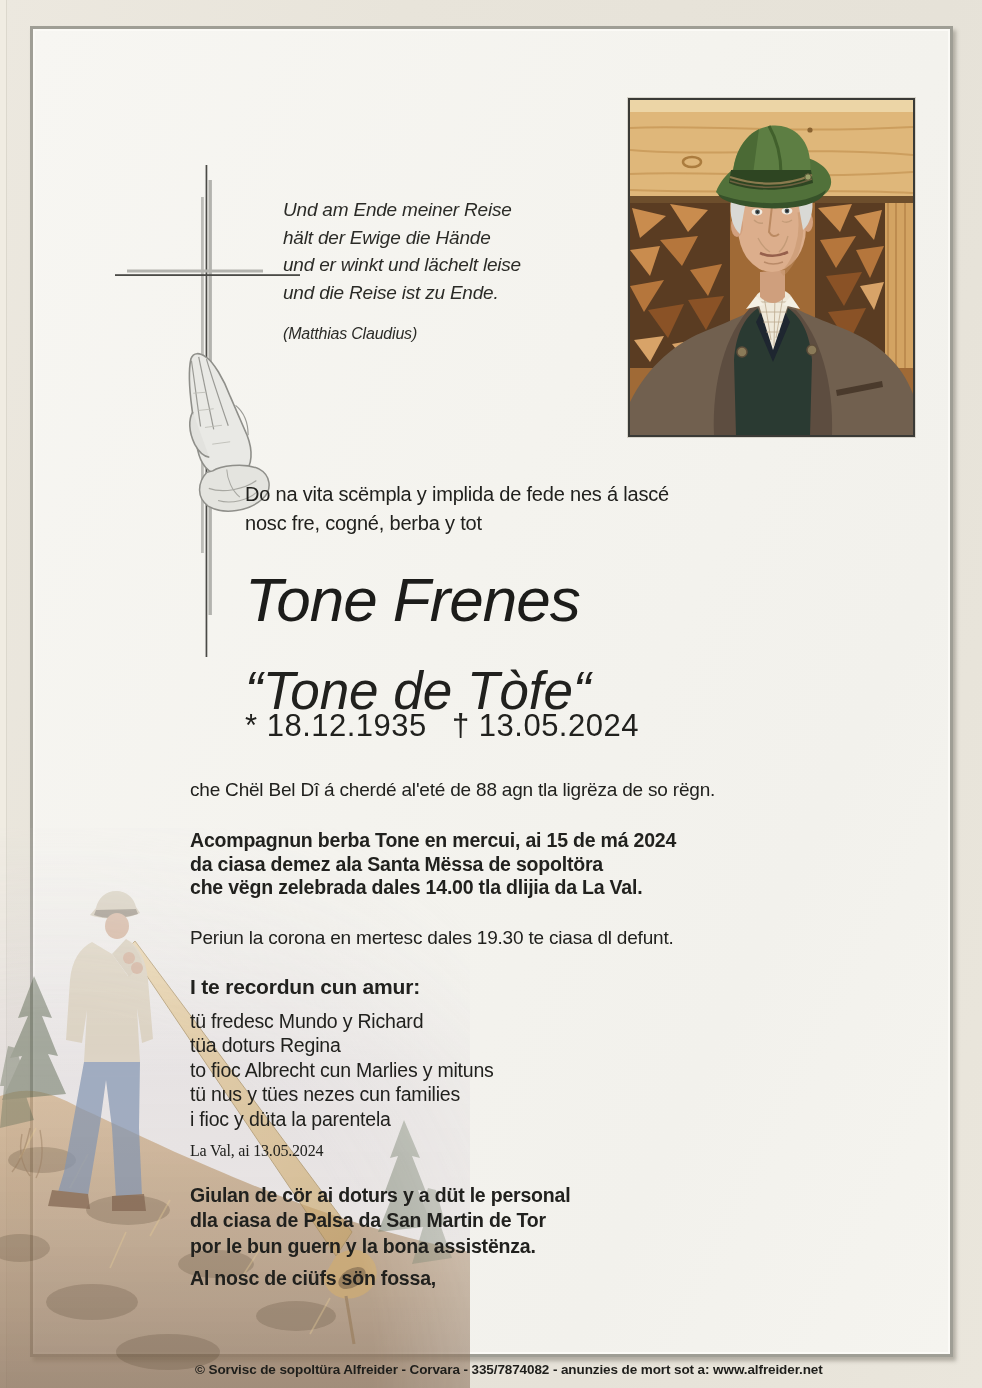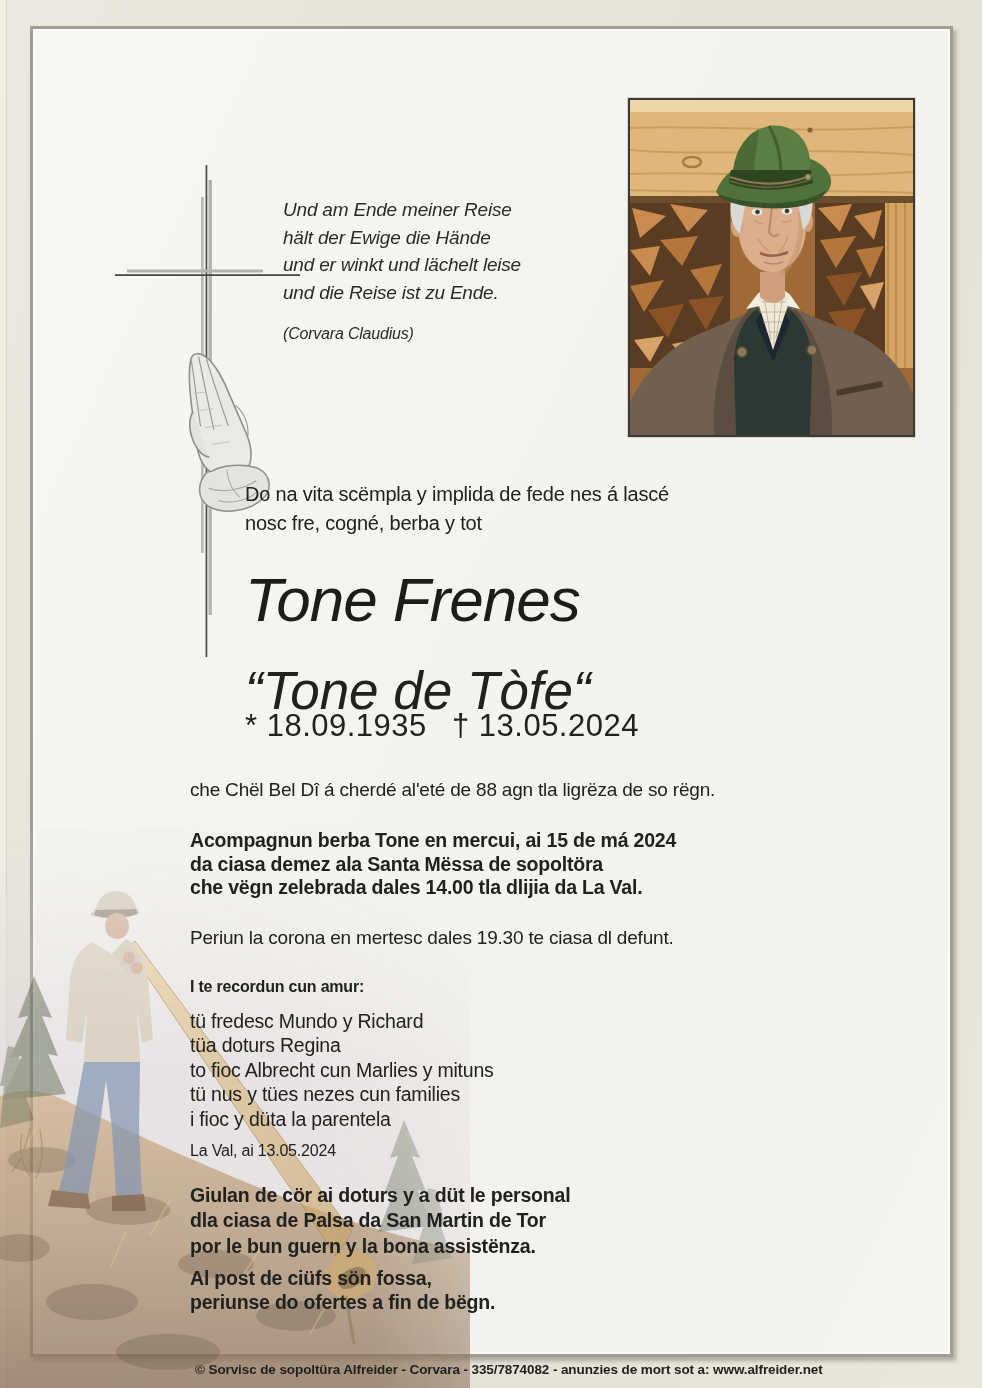--- a/index.html
+++ b/index.html
@@ -17,24 +17,24 @@
   .poem-attr{margin-top:14px;font-size:16px;}
   .intro{top:480px;font-size:20px;line-height:29px;}
   .name{top:566px;font-size:62px;font-style:italic;line-height:1.1;letter-spacing:-1px;color:#1c1c1a;}
   .nickname{top:660px;font-size:53px;font-style:italic;letter-spacing:0;}
   .dates{top:708px;font-size:31px;white-space:pre;letter-spacing:.5px;}
   .called{top:779px;font-size:19px;}
   .block{font-size:19.5px;line-height:23.5px;}
   .bold{font-weight:bold;}
   .funeral{top:829px;}
   .rosary{top:927px;font-size:19px;}
-  .remember-h{top:975px;font-size:16px;}
+  .remember-h{top:975px;font-size:21px;}
   .family{top:1009px;font-size:19.5px;line-height:24.4px;font-weight:normal;}
   .family .b{font-weight:normal;}
-  .dateline{top:1142px;font-size:16px;}
+  .dateline{top:1142px;font-size:16px;font-family:Liberation Serif, serif;}
   .thanks{top:1183px;line-height:25.4px;}
   .flowers{top:1266px;line-height:24px;}
   .footer{top:1362px;left:195px;width:800px;font-size:13.5px;font-weight:bold;color:#1e1e1b;letter-spacing:-0.1px;}
   .photo{position:absolute;left:628px;top:98px;width:283px;height:335px;border:2px solid #3a3a36;
          box-shadow:0 0 0 1px #d8d5cc;background:#b07a42;}
   .photo svg{display:block;}
   .crossart{position:absolute;left:95px;top:148px;}
   .hands{position:absolute;left:158px;top:348px;}
   .scene{position:absolute;left:0;top:828px;width:470px;height:560px;opacity:.85;
          -webkit-mask-image:radial-gradient(130% 120% at 12% 95%, #000 52%, rgba(0,0,0,.72) 70%, transparent 94%);
@@ -255,30 +255,30 @@
     </svg>
   </div>
 
   <div class="txt poem">
     <div>
         <div>Und am Ende meiner Reise</div>
         <div>hält der Ewige die Hände</div>
         <div>und er winkt und lächelt leise</div>
         <div>und die Reise ist zu Ende.</div>
       </div>
-    <div class="poem-attr">(Corvara Claudius)</div>
+    <div class="poem-attr">(Matthias Claudius)</div>
   </div>
 
   <div class="txt col-head intro">
     <div>Do na vita scëmpla y implida de fede nes á lascé</div>
     <div>nosc fre, cogné, berba y tot</div>
   </div>
   <div class="txt col-head name">Tone Frenes</div>
   <div class="txt col-head nickname">“Tone de Tòfe“</div>
-  <div class="txt col-head dates">* 18.09.1935  † 13.05.2024</div>
+  <div class="txt col-head dates">* 18.12.1935  † 13.05.2024</div>
 
   <div class="txt col-body called">che Chël Bel Dî á cherdé al'eté de 88 agn tla ligrëza de so rëgn.</div>
   <div class="txt col-body block bold funeral">
       <div>Acompagnun berba Tone en mercui, ai 15 de má 2024</div>
       <div>da ciasa demez ala Santa Mëssa de sopoltöra</div>
       <div>che vëgn zelebrada dales 14.00 tla dlijia da La Val.</div>
     </div>
   <div class="txt col-body rosary">Periun la corona en mertesc dales 19.30 te ciasa dl defunt.</div>
   <div class="txt col-body block bold remember-h">I te recordun cun amur:</div>
   <div class="txt col-body family">
@@ -288,18 +288,17 @@
       <div><span>tü nus y tües nezes cun families</span></div>
       <div><span>i fioc y düta la parentela</span></div>
     </div>
   <div class="txt col-body dateline">La Val, ai 13.05.2024</div>
   <div class="txt col-body block bold thanks">
       <div>Giulan de cör ai doturs y a düt le personal</div>
       <div>dla ciasa de Palsa da San Martin de Tor</div>
       <div>por le bun guern y la bona assistënza.</div>
     </div>
   <div class="txt col-body block bold flowers">
-      <div>Al post de ciüfs sön fossa,</div>
-      <div>periunse do ofertes a fin de bëgn.</div>
+      <div>Al nosc de ciüfs sön fossa,</div>
     </div>
 
   <div class="txt footer">© Sorvisc de sopoltüra Alfreider - Corvara - 335/7874082 - anunzies de mort sot a: www.alfreider.net</div>
 </div>
 
 </body></html>

